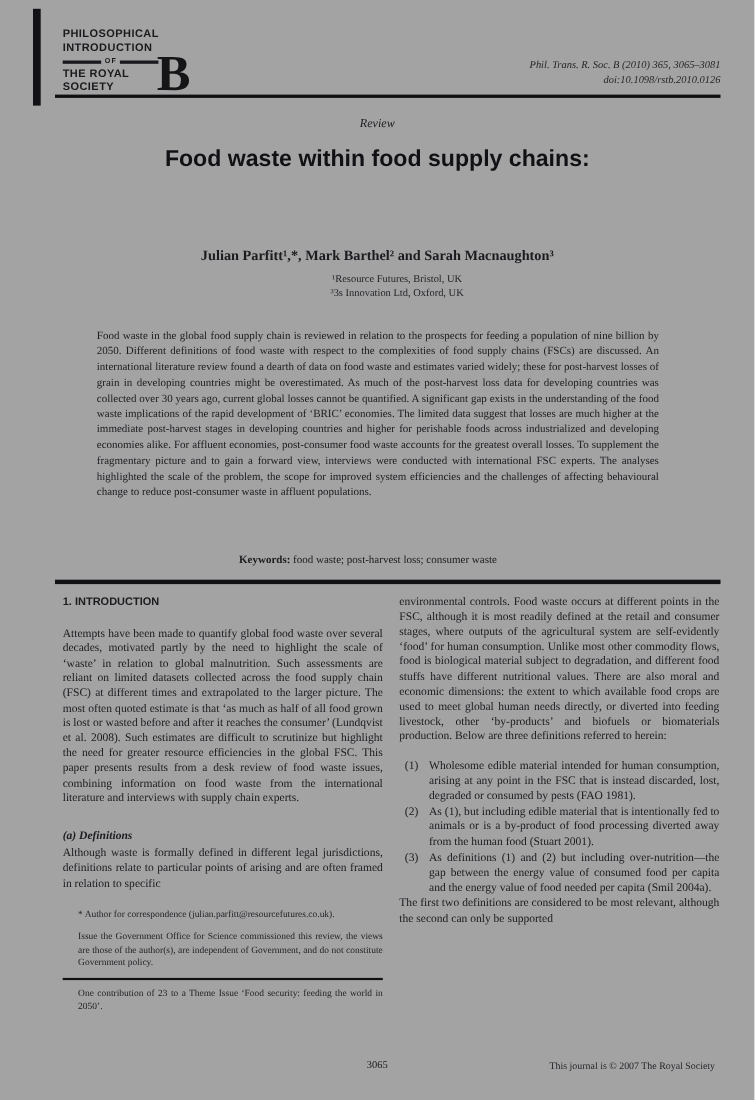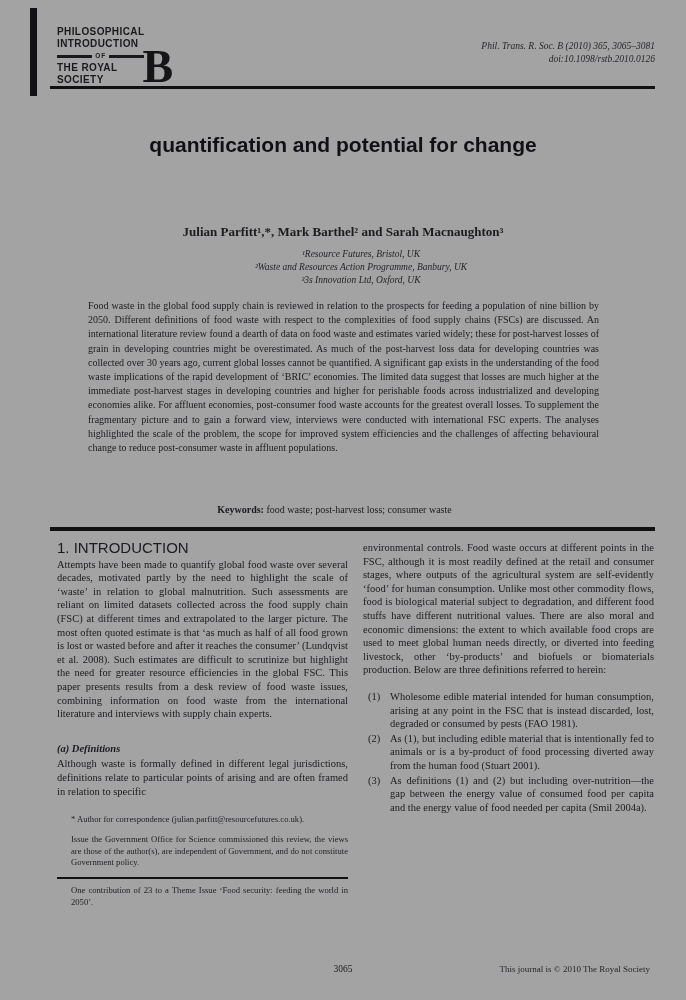--- a/index.html
+++ b/index.html
@@ -16,41 +16,41 @@
   .artifact-bar{position:absolute;left:30px;top:8px;width:7px;height:88px;background:#121216;}
 
   
   .header{position:absolute;left:57px;top:26px;width:598px;display:flex;justify-content:space-between;align-items:flex-end;}
   .logo{display:flex;align-items:flex-end;}
   .logo-text{font-family:"Liberation Sans", sans-serif;font-weight:bold;color:#1a1a1e;line-height:12px;font-size:10px;letter-spacing:0.4px;}
   .logo-of-row{display:flex;align-items:center;gap:3px;}
   .logo-of-row .bar{height:3px;background:#1a1a1e;flex:1;}
   .logo-of{font-size:6.5px;letter-spacing:1px;}
   .logo-b{font-family:"Liberation Serif", serif;font-weight:bold;font-size:46px;line-height:38px;margin-left:-2px;color:#151518;}
-  .citation{ text-align:right;font-style:italic;font-size:9.5px;line-height:13px;color:#26262c;padding-bottom:20px;}
+  .citation{ text-align:right;font-style:italic;font-size:9.5px;line-height:13px;color:#26262c;padding-bottom:6px;}
   .rule{position:absolute;left:50px;width:605px;background:#111114;}
   .rule-header{top:86px;height:3px;}
   .rule-abstract{top:527px;height:3.5px;}
 
   
   .kicker{position:absolute;left:0;right:0;top:106px;text-align:center;font-style:italic;font-size:11px;}
   .title{position:absolute;left:0;right:0;top:132px;text-align:center;
     font-family:"Liberation Sans", sans-serif;font-weight:bold;font-size:21px;line-height:26px;color:#111115;}
   .authors{position:absolute;left:0;right:0;top:224px;text-align:center;font-weight:bold;font-size:13px;}
-  .affiliations{position:absolute;left:0;right:0;top:248px;text-align:center;font-style:italic;font-size:9.5px;line-height:13px;color:#24242a;padding-left:36px;}
+  .affiliations{position:absolute;left:0;right:0;top:248px;text-align:center;font-size:9.5px;line-height:13px;color:#24242a;padding-left:36px;}
 
   
   .abstract{position:absolute;left:88px;width:511px;top:299px;font-size:10px;line-height:14.2px;text-align:justify;}
   .keywords{position:absolute;left:0;right:17px;top:504px;text-align:center;font-size:10px;}
   .keywords b{font-weight:bold;}
 
   
   .columns{position:absolute;left:57px;top:541px;width:598px;display:flex;gap:15px;}
   .col{width:291px;font-size:10.5px;line-height:13.6px;text-align:justify;}
-  .sec-heading{font-family:"Liberation Sans", sans-serif;font-weight:normal;font-size:15px;margin:0 0 3px 0;text-align:left;}
+  .sec-heading{font-family:"Liberation Sans", sans-serif;font-weight:bold;font-size:10px;margin:0 0 15px 0;text-align:left;}
   .col p{margin:0;}
   .sub-heading{font-weight:bold;font-style:italic;font-size:10.5px;margin:21px 0 2px 0;text-align:left;}
   .footnotes{margin-top:16px;font-size:8.6px;line-height:11.2px;color:#222228;}
   .footnotes p{margin:0 0 9px 14px;}
   .fn-rule{height:2.5px;background:#111114;margin:4px 0 6px 0;}
   .deflist{margin-top:13px;padding-left:5px;}
   .defitem{display:flex;margin:0 0 1px 0;}
   .defmarker{min-width:22px;flex:0 0 22px;}
   .deftext{flex:1;text-align:justify;}
   .closing{margin-top:13px;}
@@ -82,30 +82,30 @@
       <div class="logo-b">B</div>
     </div>
     <div class="citation">
       <div>Phil. Trans. R. Soc. B (2010) 365, 3065–3081</div>
       <div>doi:10.1098/rstb.2010.0126</div>
     </div>
   </div>
 
   <div class="rule rule-header"></div>
 
+  <div class="kicker">Review</div>
 
   <div class="title">
-    <div>quantification and potential for change</div>
+    <div>Food waste within food supply chains:</div>
   </div>
 
   <div class="authors">Julian Parfitt¹,*, Mark Barthel² and Sarah Macnaughton³</div>
 
   <div class="affiliations">
     <div>¹Resource Futures, Bristol, UK</div>
-    <div>²Waste and Resources Action Programme, Banbury, UK</div>
     <div>³3s Innovation Ltd, Oxford, UK</div>
   </div>
 
   <div class="abstract">Food waste in the global food supply chain is reviewed in relation to the prospects for feeding a population of nine billion by 2050. Different definitions of food waste with respect to the complexities of food supply chains (FSCs) are discussed. An international literature review found a dearth of data on food waste and estimates varied widely; these for post-harvest losses of grain in developing countries might be overestimated. As much of the post-harvest loss data for developing countries was collected over 30 years ago, current global losses cannot be quantified. A significant gap exists in the understanding of the food waste implications of the rapid development of ‘BRIC’ economies. The limited data suggest that losses are much higher at the immediate post-harvest stages in developing countries and higher for perishable foods across industrialized and developing economies alike. For affluent economies, post-consumer food waste accounts for the greatest overall losses. To supplement the fragmentary picture and to gain a forward view, interviews were conducted with international FSC experts. The analyses highlighted the scale of the problem, the scope for improved system efficiencies and the challenges of affecting behavioural change to reduce post-consumer waste in affluent populations.</div>
 
   <div class="keywords">
     <b>Keywords:</b><span> food waste; post-harvest loss; consumer waste</span>
   </div>
 
   <div class="rule rule-abstract"></div>
@@ -134,20 +134,21 @@
         </div>
         <div class="defitem">
           <span class="defmarker">(2)</span>
           <span class="deftext">As (1), but including edible material that is intentionally fed to animals or is a by-product of food processing diverted away from the human food (Stuart 2001).</span>
         </div>
         <div class="defitem">
           <span class="defmarker">(3)</span>
           <span class="deftext">As definitions (1) and (2) but including over-nutrition—the gap between the energy value of consumed food per capita and the energy value of food needed per capita (Smil 2004a).</span>
         </div>
       </div>
+      <p class="closing">The first two definitions are considered to be most relevant, although the second can only be supported</p>
     </div>
 
   </div>
 
   <div class="footer-page">3065</div>
-  <div class="footer-copy">This journal is © 2010 The Royal Society</div>
+  <div class="footer-copy">This journal is © 2007 The Royal Society</div>
 
 </div>
 
 </body></html>

